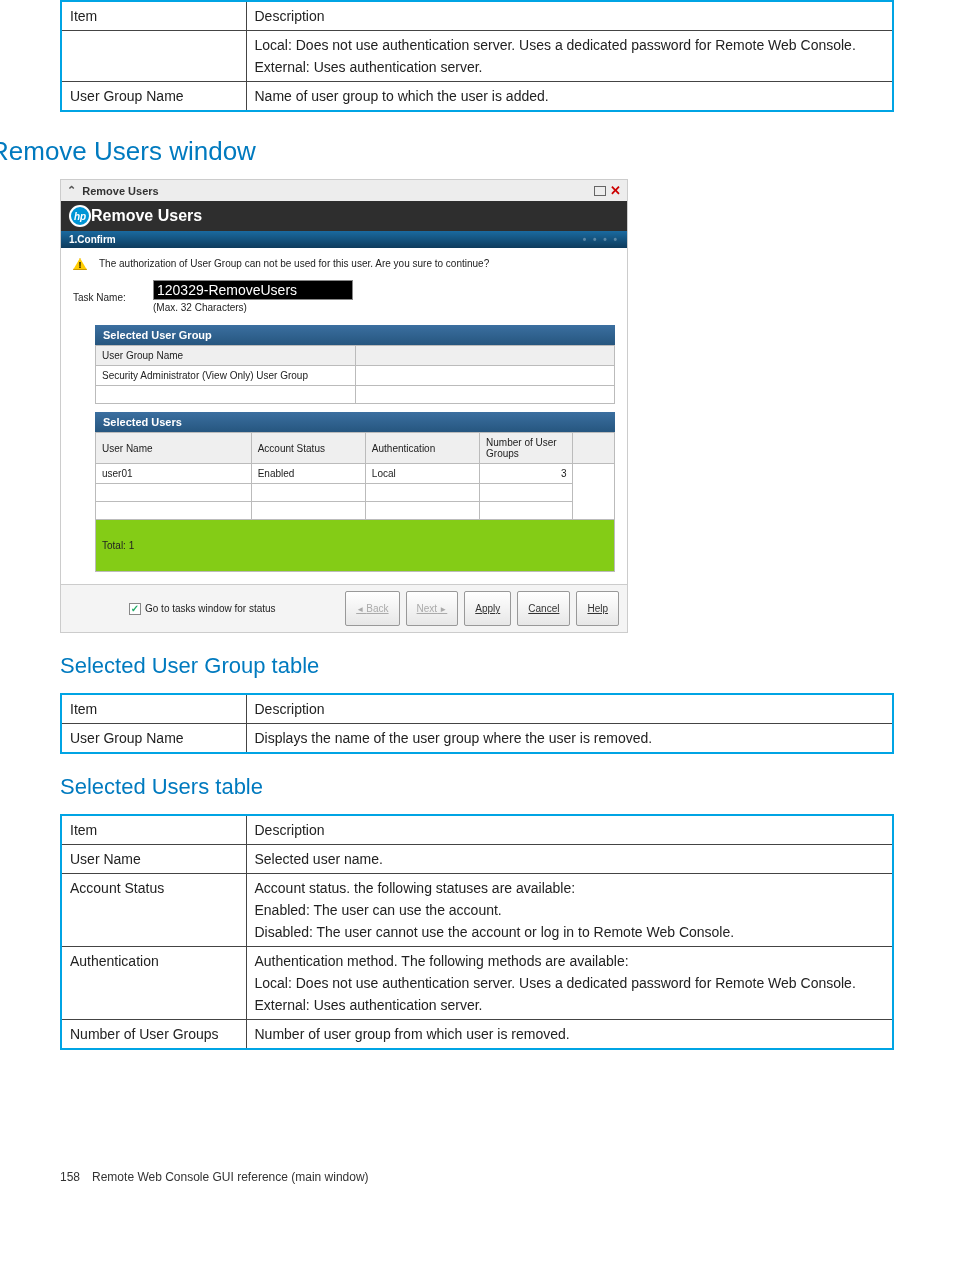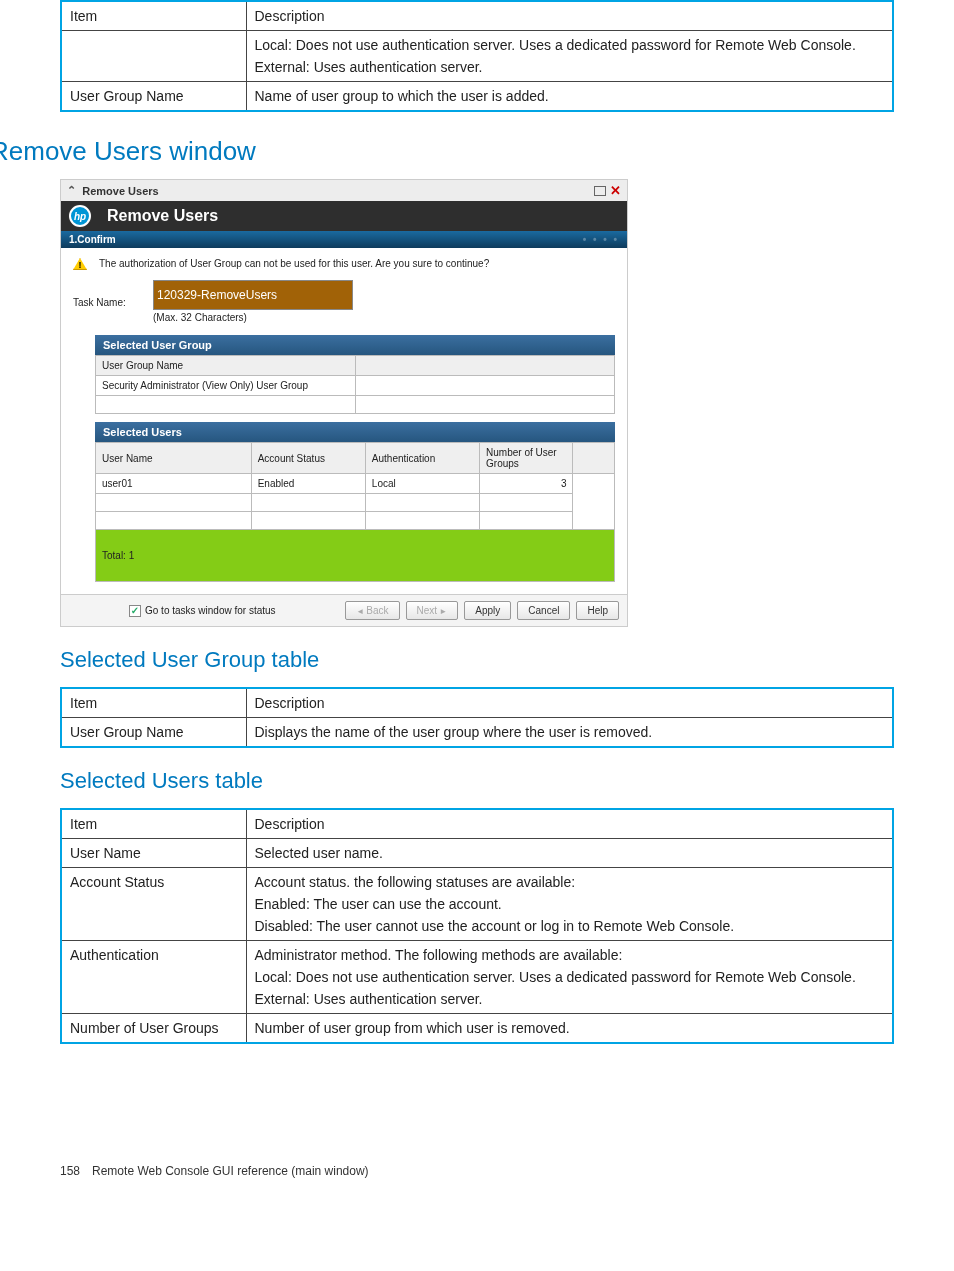--- a/index.html
+++ b/index.html
@@ -38,21 +38,21 @@
 
   
   .shot-wrap { margin-left:0; width:568px; border:1px solid #ccc; background:#fff; font-size:11px; }
   .shot-twrap { background:#ededed; padding:3px 6px; display:flex; align-items:center; justify-content:space-between; font-weight:700; color:#333; }
   .shot-twrap .left { display:flex; align-items:center; gap:6px; }
   .shot-twrap .right { display:flex; align-items:center; gap:4px; }
   .chev-up { font-size:11px; color:#555; }
   .box-icon { width:12px; height:10px; border:1px solid #666; display:inline-block; }
   .close-x { color:#c00; font-weight:700; font-size:13px; cursor:default; }
 
-  .shot-banner { background:#2e2e2e; display:flex; align-items:center; padding:4px 8px; gap:16px; }
+  .shot-banner { background:#2e2e2e; display:flex; align-items:center; padding:4px 8px; gap:0; }
   .hp-badge {
     width:22px; height:22px; border-radius:50%;
     background:#0096D6; display:flex; align-items:center; justify-content:center;
     border:2px solid #fff; box-shadow:0 0 0 1px #333;
   }
   .hp-badge span { color:#fff; font-style:italic; font-size:10px; font-weight:700; }
   .shot-banner-title { color:#fff; font-size:16px; font-weight:700; }
 
   .shot-step {
     background: linear-gradient(#1a6aa0, #0e3b5c);
@@ -68,22 +68,22 @@
     clip-path: polygon(50% 0, 100% 100%, 0 100%);
     border:1px solid #cc9900;
     display:flex; align-items:flex-end; justify-content:center;
   }
   .warn-icon::after { content:'!'; font-size:9px; color:#000; font-weight:700; position:relative; top:1px; }
 
   .task-row { display:flex; align-items:center; gap:0; font-size:10px; margin-bottom:12px; }
   .task-row label { width:80px; padding-top:2px; }
   .task-col { display:flex; flex-direction:column; gap:2px; }
   .task-row input {
-    width:200px; font-size:12px; padding:7px 3px;
-    background:#a16207; color:#fff; border:1px solid #888;
+    width:200px; font-size:14px; padding:1px 3px;
+    background:#000000; color:#fff; border:1px solid #888;
   }
 
   .sub-table-wrap { margin-left:22px; margin-bottom:8px; }
   .section-head {
     background: linear-gradient(#3b6fa0, #26567f);
     color:#fff; font-weight:700; font-size:11px;
     padding:4px 8px;
   }
   .mini-table { width:100%; border-collapse:collapse; font-size:10px; }
   .mini-table th, .mini-table td {
@@ -99,22 +99,22 @@
     border-top:1px solid #ccc; padding:6px 8px;
     display:flex; justify-content:flex-end; align-items:center; gap:6px;
     background:#f4f4f4;
   }
   .shot-footer .chk { display:flex; align-items:center; gap:4px; font-size:10px; margin-right:auto; margin-left:60px; }
   .shot-footer .chk-box {
     width:12px; height:12px; border:1px solid #888; background:#fff;
     display:flex; align-items:center; justify-content:center; font-size:10px; color:#2a6; font-weight:700;
   }
   .btn {
-    font-size:10px; padding:3px 10px; border:1px solid #999;
-    background:linear-gradient(#fff,#e7e7e7); border-radius:2px; color:#333;
+    font-size:10px; padding:11px 10px; border:1px solid #999;
+    background:linear-gradient(#fff,#e7e7e7); border-radius:2px; color:#333;text-decoration:underline;
   }
   .btn.disabled { color:#aaa; }
   .btn .arrow-l::before { content:'◄ '; color:#aaa; font-size:8px; }
   .btn .arrow-r::after { content:' ►'; color:#aaa; font-size:8px; }
   .scroll-col { width:18px; background:#eee; }
 
   .page-foot { font-size:12px; color:#333; margin-top:120px; display:flex; gap:12px; }
   .page-foot .num { }
 </style>
 </head>
@@ -282,21 +282,21 @@
       <td>Account Status</td>
       <td>
         <p>Account status. the following statuses are available:</p>
         <p>Enabled: The user can use the account.</p>
         <p>Disabled: The user cannot use the account or log in to Remote Web Console.</p>
       </td>
     </tr>
     <tr>
       <td>Authentication</td>
       <td>
-        <p>Administrator method. The following methods are available:</p>
+        <p>Authentication method. The following methods are available:</p>
         <p>Local: Does not use authentication server. Uses a dedicated password for Remote Web Console.</p>
         <p>External: Uses authentication server.</p>
       </td>
     </tr>
     <tr>
       <td>Number of User Groups</td>
       <td>Number of user group from which user is removed.</td>
     </tr>
   </tbody>
     </table>

